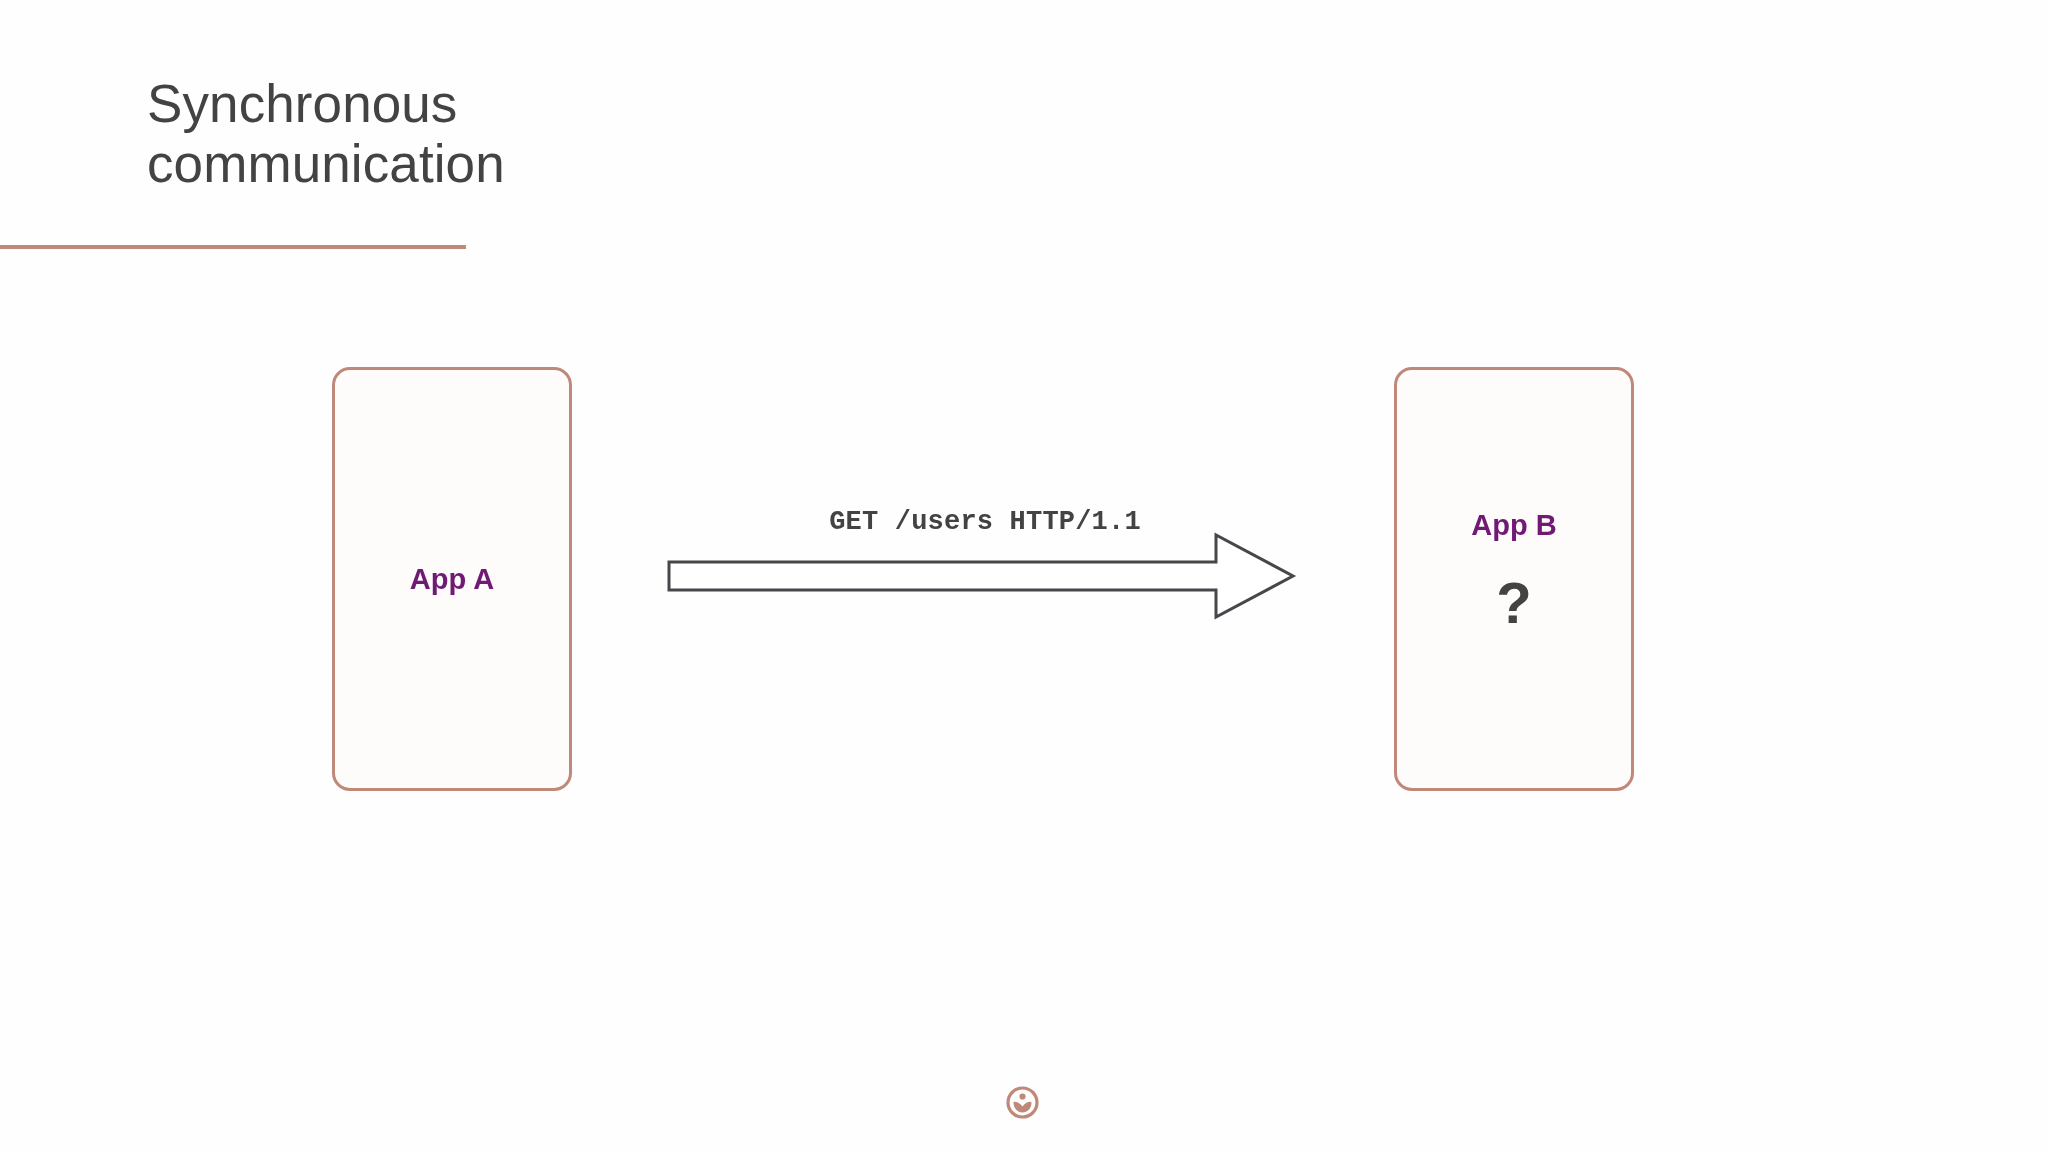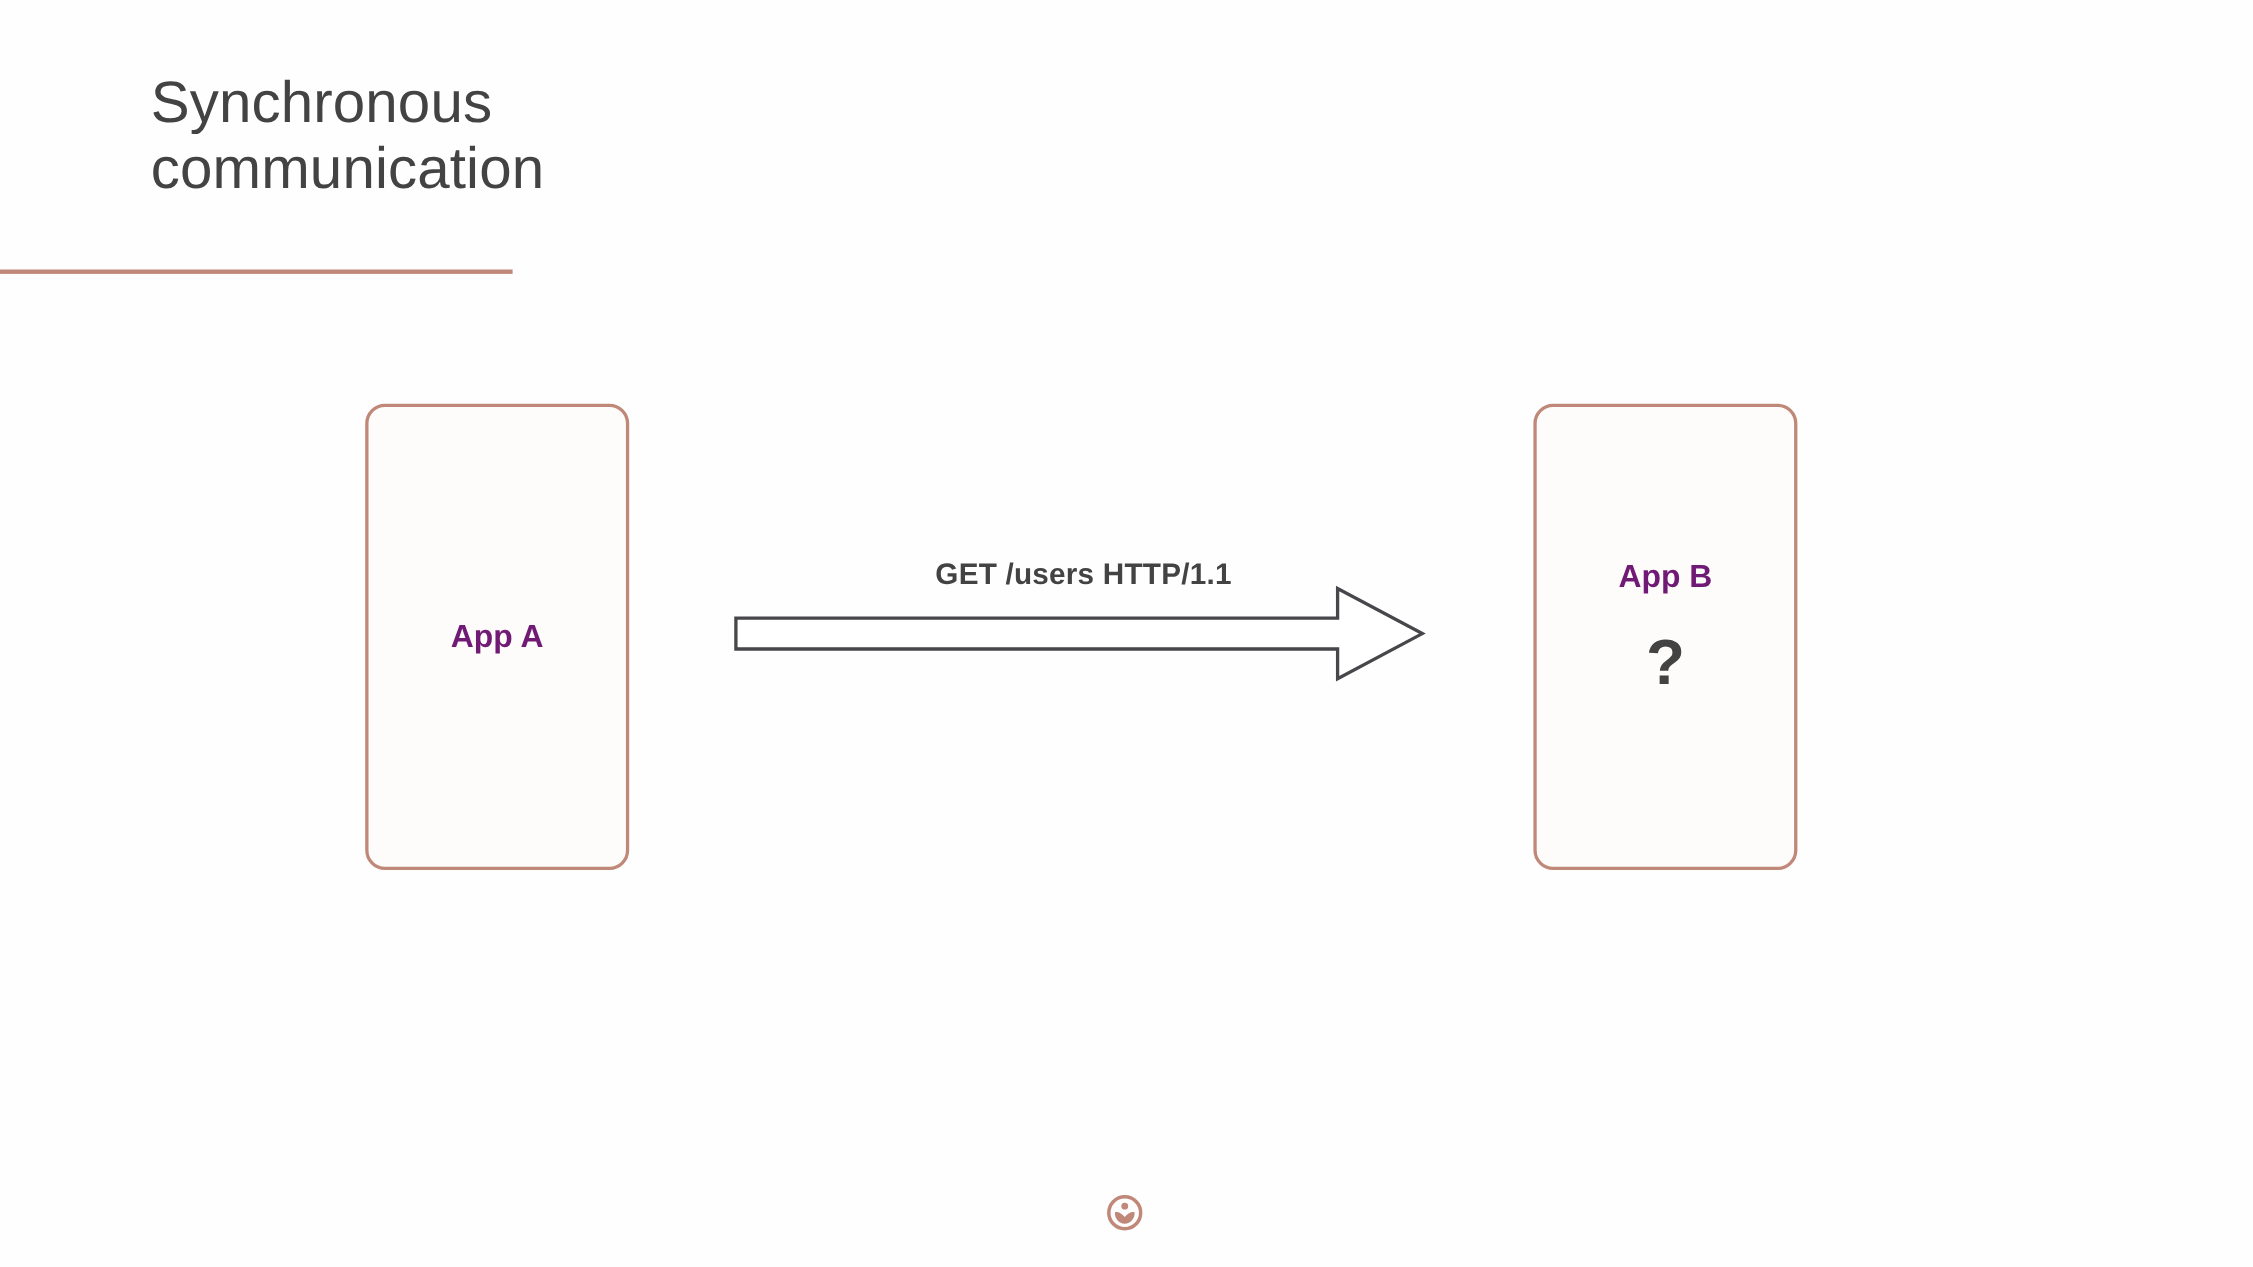--- a/index.html
+++ b/index.html
@@ -30,21 +30,21 @@
     width: 900px;
   }
   .slide-title {
     font-family: "Liberation Sans", sans-serif;
     font-size: 53px;
     line-height: 60px;
     font-weight: 400;
     color: #434343;
     letter-spacing: 0.1px;
     white-space: pre-line;
-    margin: 6px;
+    margin: 16px;
   }
   .title-rule {
     position: absolute;
     left: 0px;
     top: 245px;
     width: 466px;
     height: 4px;
     background: #c08878;
   }
 
@@ -111,21 +111,21 @@
     width: 650px;
     height: 120px;
     overflow: visible;
   }
   .arrow-label {
     position: absolute;
     left: 660px;
     top: 507px;
     width: 650px;
     text-align: center;
-    font-family: Liberation Sans, sans-serif;
+    font-family: Liberation Mono, monospace;
     font-size: 27px;
     font-weight: bold;
     color: #434343;
     letter-spacing: 0.2px;
   }
 
   
   .footer-logo {
     position: absolute;
     left: 1006px;

